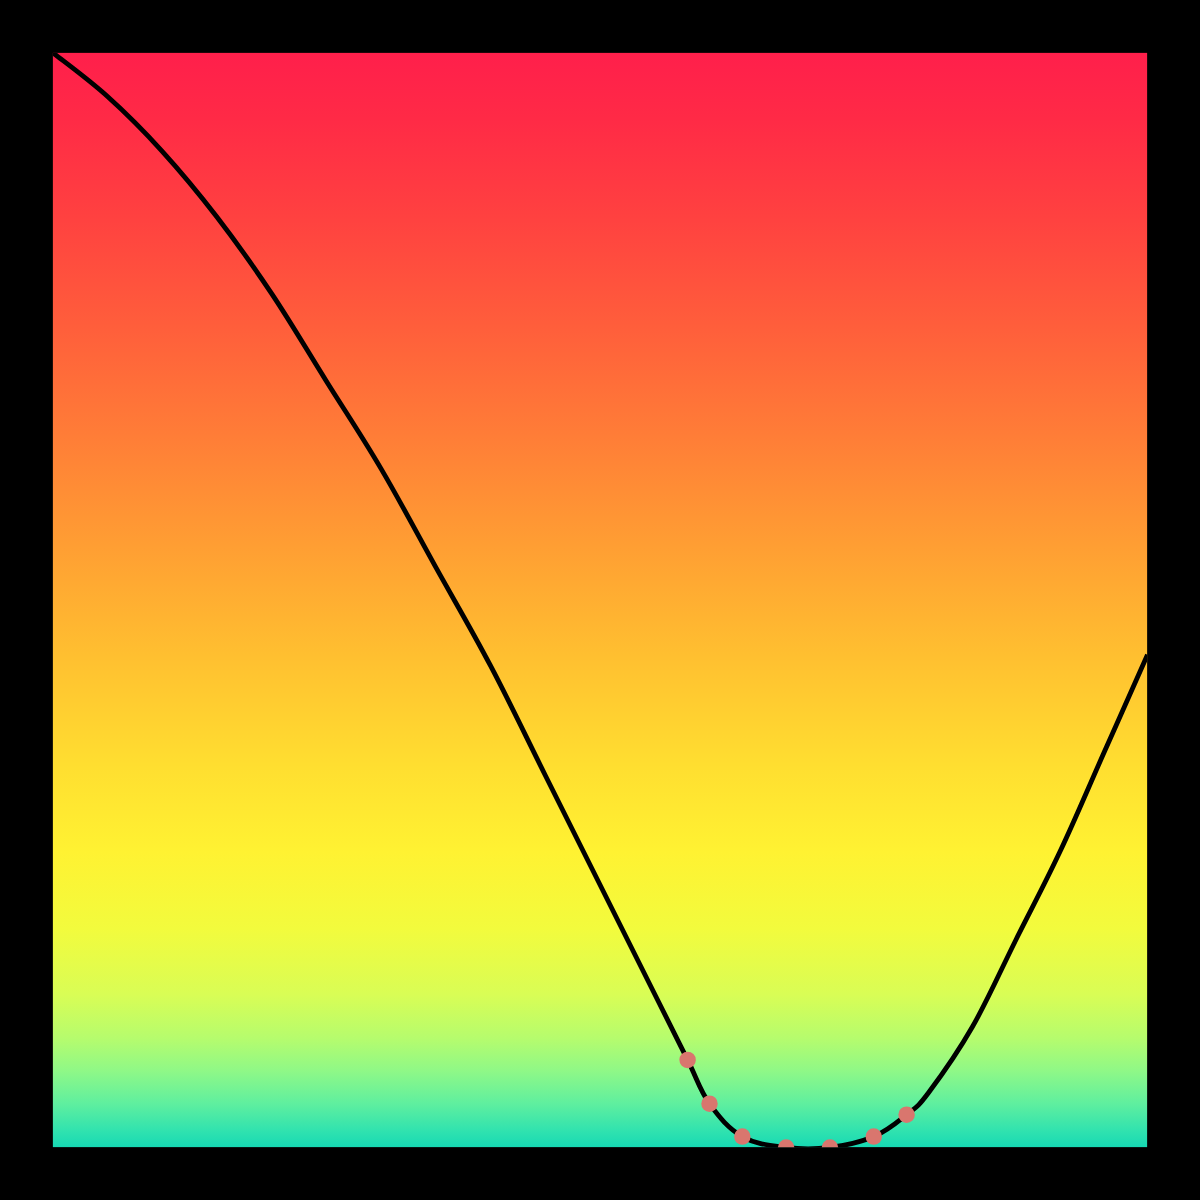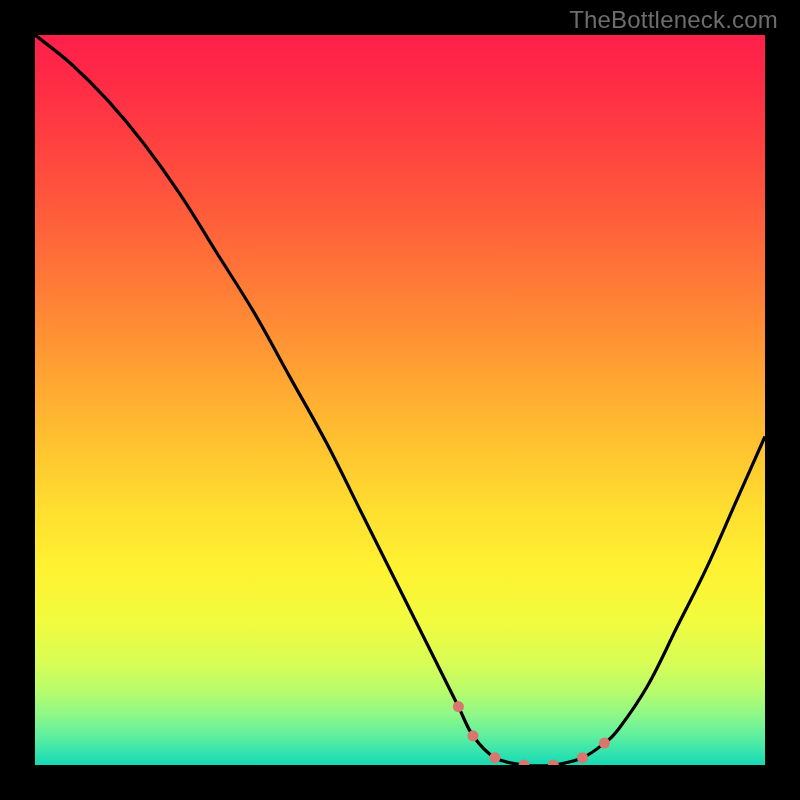--- a/index.html
+++ b/index.html
@@ -88,14 +88,13 @@
           <circle cx="438" cy="700.8" r="5.5" fill="#d9766e"></circle>
           <circle cx="459.9" cy="722.7" r="5.5" fill="#d9766e"></circle>
           <circle cx="489.1" cy="730" r="5.5" fill="#d9766e"></circle>
           <circle cx="518.3" cy="730" r="5.5" fill="#d9766e"></circle>
           <circle cx="547.5" cy="722.7" r="5.5" fill="#d9766e"></circle>
           <circle cx="569.4" cy="708.1" r="5.5" fill="#d9766e"></circle>
         </g>
     </svg>
   </div>
 
-  <div class="watermark">TheBottleneck.com</div>
 </div>
 
 </body></html>

